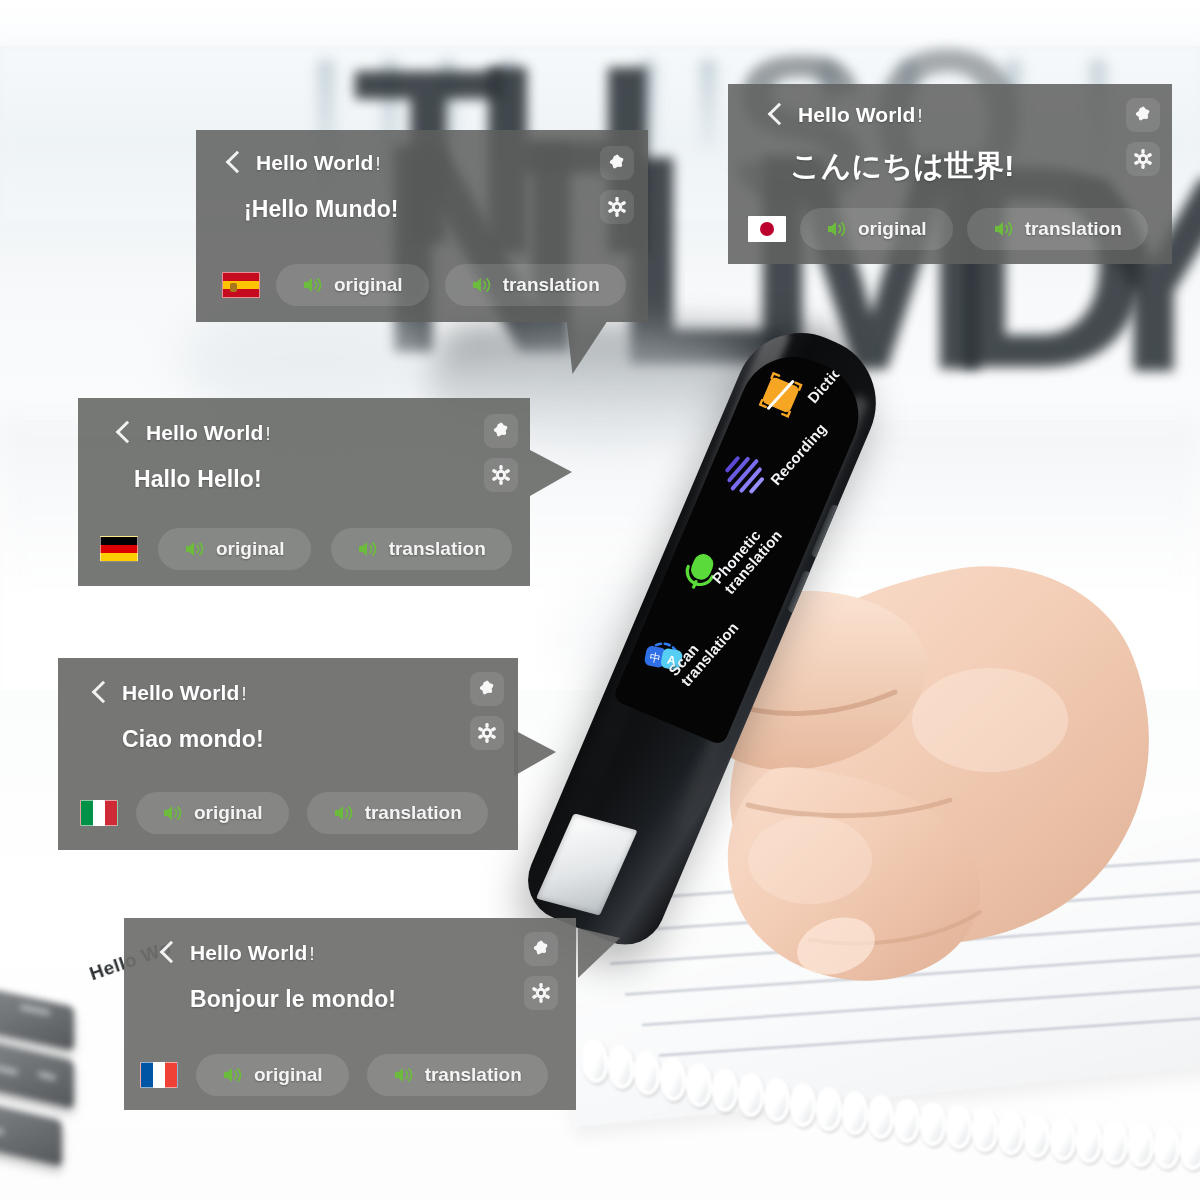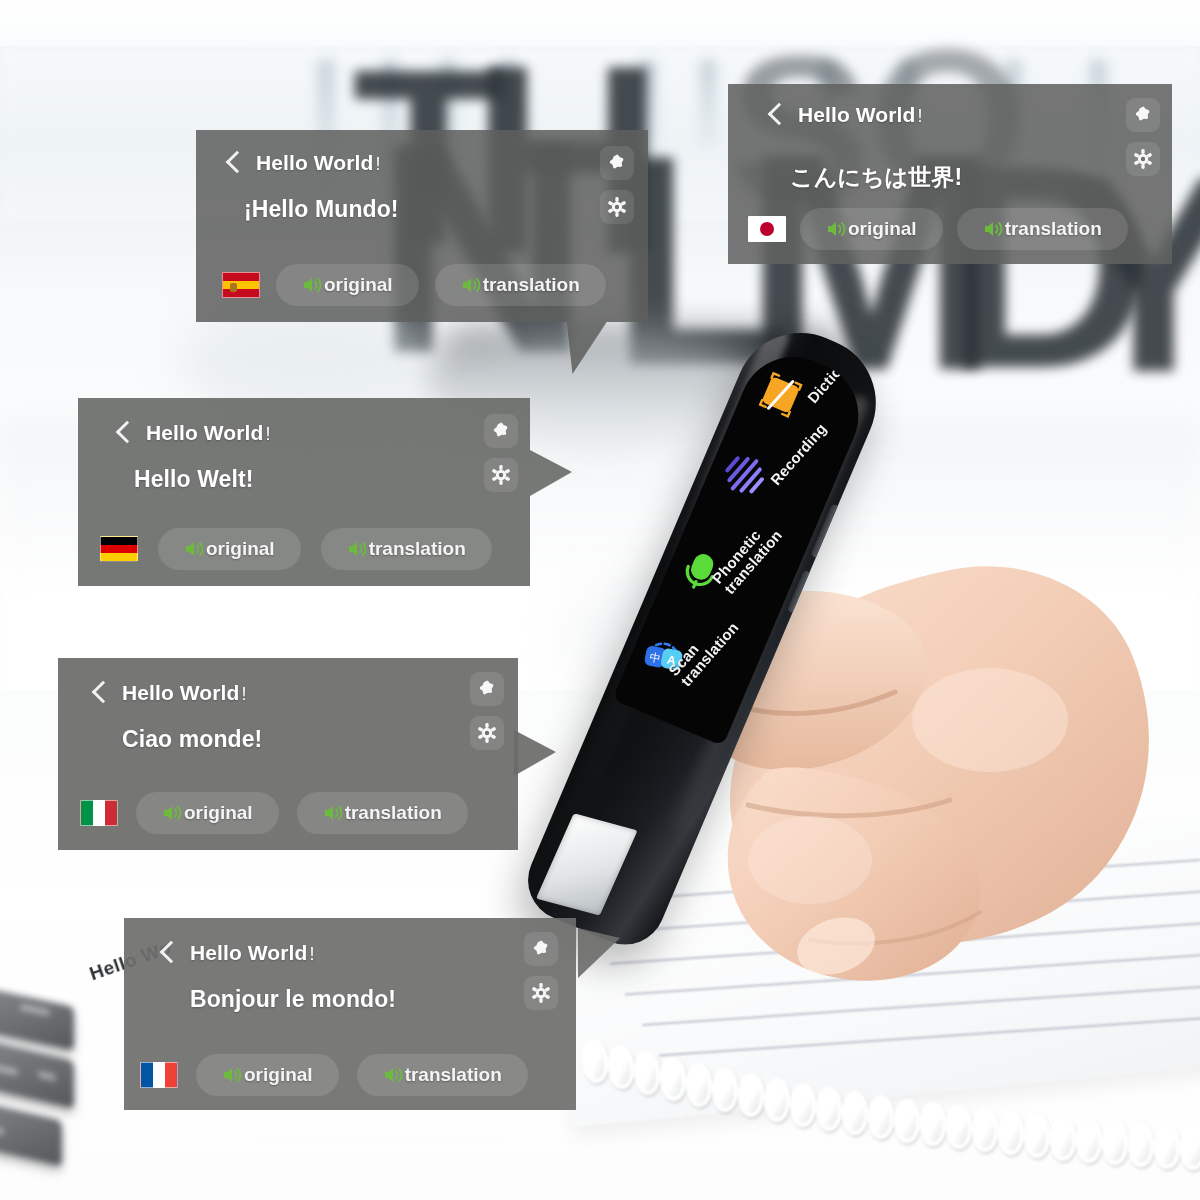--- a/index.html
+++ b/index.html
@@ -145,21 +145,21 @@
     white-space: nowrap;
   }
   .head-title .bang { font-weight: 400; font-size: 18px; margin-left: 2px; }
 
   .card-translation {
     position: absolute; left: 48px; top: 66px;
     font-size: 23px; font-weight: 700; letter-spacing: .1px;
     text-shadow: 0 1px 2px rgba(0,0,0,.25);
     white-space: nowrap;
   }
-  .card.c-japanese .card-translation { left: 62px; top: 78px; font-size: 23px; }
+  .card.c-japanese .card-translation { left: 62px; top: 62px; font-size: 30px; }
 
   .side-btns {
     position: absolute; right: 14px; top: 16px;
     display: flex; flex-direction: column; gap: 10px;
   }
   .side-btn {
     width: 34px; height: 34px; border-radius: 9px;
     background: rgba(255,255,255,.10);
     display: flex; align-items: center; justify-content: center;
     cursor: pointer;
@@ -172,21 +172,21 @@
   }
   .flag {
     width: 38px; height: 26px; flex: none;
     border: 1px solid rgba(255,255,255,.55);
     position: relative; overflow: hidden;
     border-radius: 1px;
   }
   .pill {
     height: 42px; border-radius: 21px;
     background: rgba(255,255,255,.12);
-    display: flex; align-items: center; 
+    display: flex; align-items: center; gap: 10px;
     padding: 0 26px;
     cursor: pointer;
   }
   .pill .lbl {
     font-size: 19px; font-weight: 600; color: #f4f4f4;
     text-shadow: 0 1px 2px rgba(0,0,0,.3);
     white-space: nowrap;
   }
   .spk { width: 22px; height: 20px; flex: none; }
 
@@ -595,21 +595,21 @@
   </div>
 
   <div class="card c-german">
     <div class="tail tail-right"></div>
     <div class="card-head" style="left:38px; top:22px;">
       <span class="back-chevron"></span>
       <span class="head-title">
         <span>Hello World</span><span class="bang">!</span>
       </span>
     </div>
-    <div class="card-translation" style="left:56px; top:68px;">Hello Welt!</div>
+    <div class="card-translation" style="left:56px; top:68px;">Hallo Hello!</div>
     <div class="side-btns" style="right:12px; top:16px;">
       <span class="side-btn">
         <svg width="22" height="22" viewBox="0 0 24 24">
             <path d="M12 2.6c1 0 1.7.9 2.3 2.1.4.8.8 1.1 1.7 1.3 1.3.3 2.4.6 2.8 1.5.4 1-.2 1.9-1 3-.6.8-.7 1.3-.5 2.2.3 1.3.5 2.4-.3 3.1-.8.7-1.9.4-3.2.2-.9-.1-1.4 0-2.1.6-1 .9-1.9 1.6-2.9 1.2-1-.4-1.2-1.5-1.4-2.8-.2-.9-.4-1.3-1.2-1.8-1.1-.7-2-1.4-2-2.4 0-1.1.9-1.6 2.1-2.3.8-.5 1.1-.8 1.4-1.7.4-1.2.8-2.3 1.8-2.6.2-.1.4-.1.5-.1z" fill="#f7f7f7"></path>
           </svg>
       </span>
       <span class="side-btn">
         <svg width="22" height="22" viewBox="0 0 24 24">
           <g fill="#f7f7f7">
             <circle cx="12" cy="12" r="5.6"></circle>
@@ -648,21 +648,21 @@
   </div>
 
   <div class="card c-italian">
     <div class="tail tail-right it"></div>
     <div class="card-head" style="left:34px; top:22px;">
       <span class="back-chevron"></span>
       <span class="head-title">
         <span>Hello World</span><span class="bang">!</span>
       </span>
     </div>
-    <div class="card-translation" style="left:64px; top:68px;">Ciao monde!</div>
+    <div class="card-translation" style="left:64px; top:68px;">Ciao mondo!</div>
     <div class="side-btns" style="right:14px; top:14px;">
       <span class="side-btn">
         <svg width="22" height="22" viewBox="0 0 24 24">
             <path d="M12 2.6c1 0 1.7.9 2.3 2.1.4.8.8 1.1 1.7 1.3 1.3.3 2.4.6 2.8 1.5.4 1-.2 1.9-1 3-.6.8-.7 1.3-.5 2.2.3 1.3.5 2.4-.3 3.1-.8.7-1.9.4-3.2.2-.9-.1-1.4 0-2.1.6-1 .9-1.9 1.6-2.9 1.2-1-.4-1.2-1.5-1.4-2.8-.2-.9-.4-1.3-1.2-1.8-1.1-.7-2-1.4-2-2.4 0-1.1.9-1.6 2.1-2.3.8-.5 1.1-.8 1.4-1.7.4-1.2.8-2.3 1.8-2.6.2-.1.4-.1.5-.1z" fill="#f7f7f7"></path>
           </svg>
       </span>
       <span class="side-btn">
         <svg width="22" height="22" viewBox="0 0 24 24">
           <g fill="#f7f7f7">
             <circle cx="12" cy="12" r="5.6"></circle>

